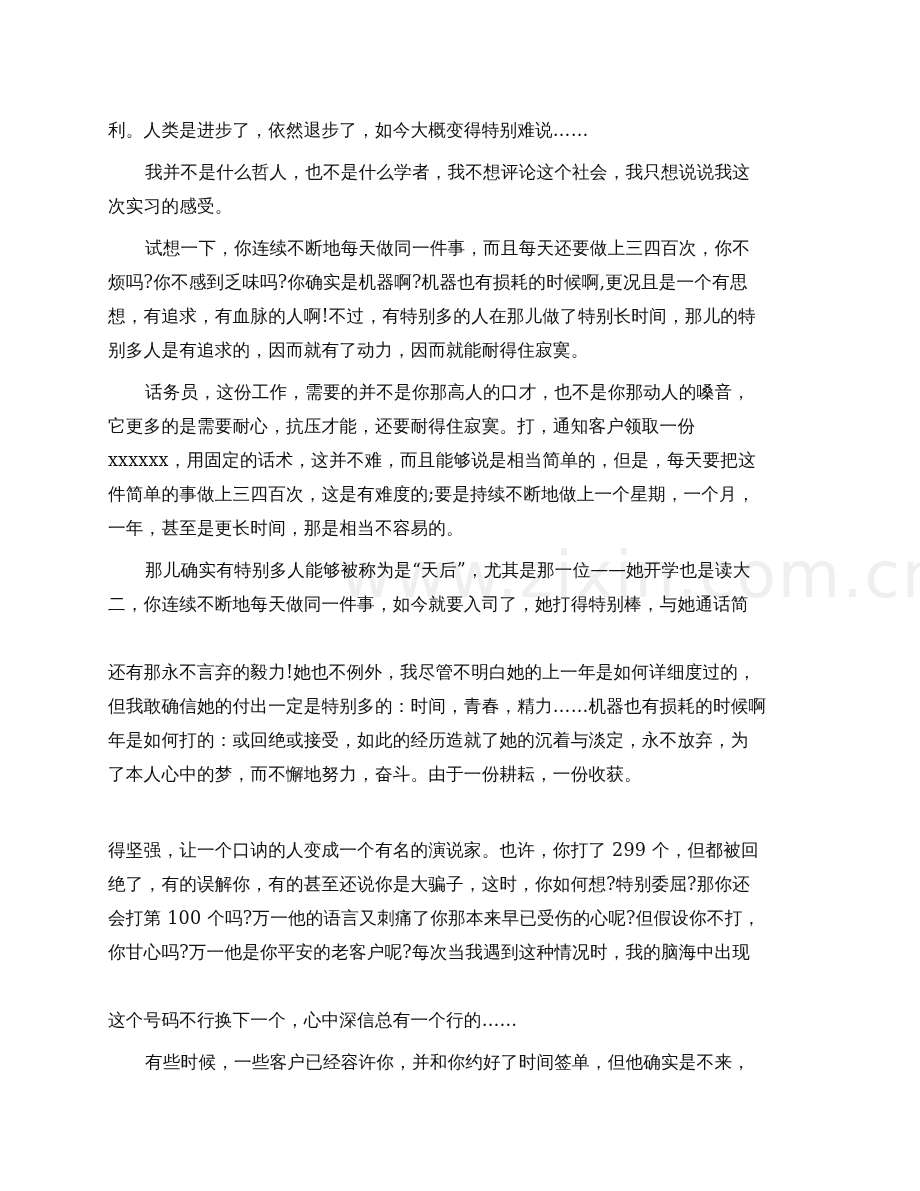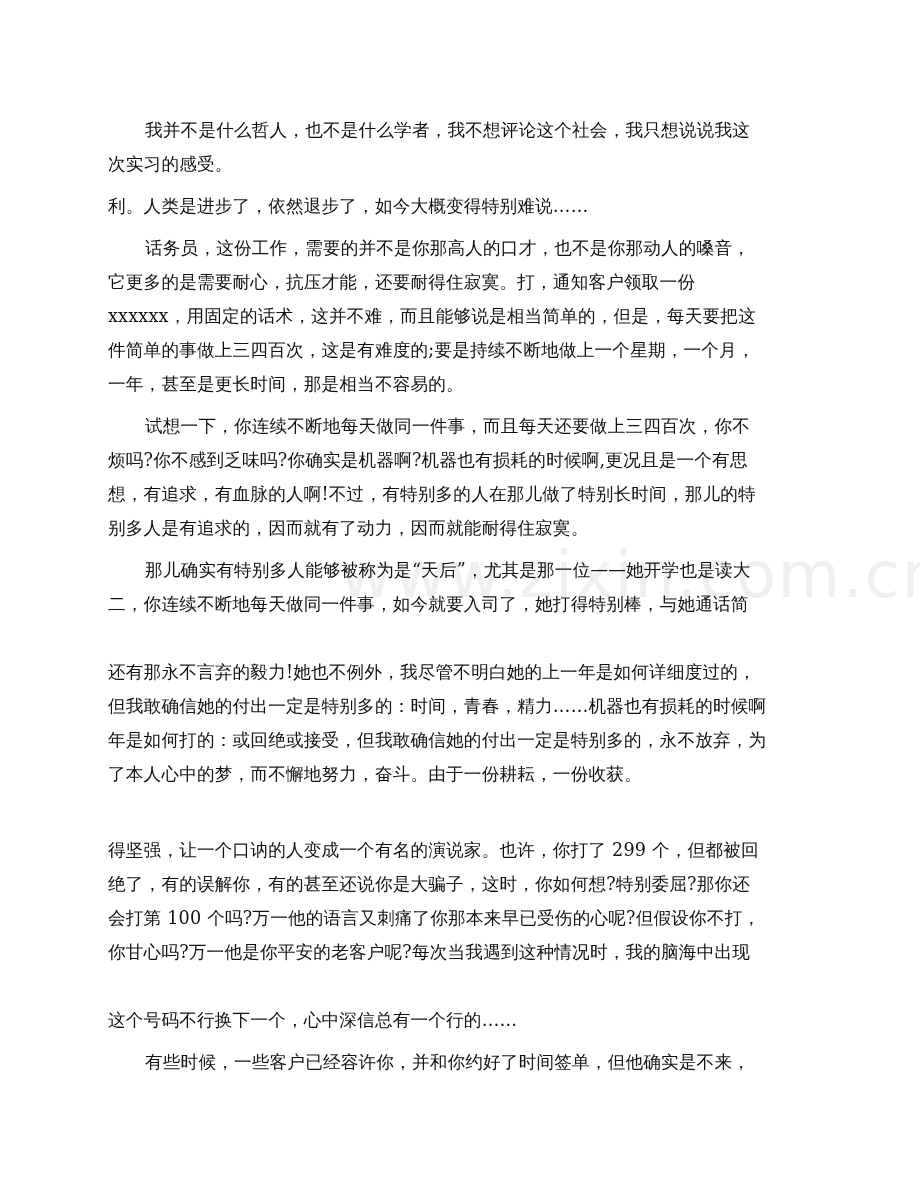--- a/index.html
+++ b/index.html
@@ -44,47 +44,47 @@
     pointer-events: none;
     white-space: nowrap;
   }
 </style>
 </head>
 <body>
 
 <div class="watermark">www.zixin.com.cn</div>
 
 <div class="page">
+  <div class="para">
+    <span>利。人类是进步了，依然退步了，如今大概变得特别难说……</span>
+  </div>
   <div class="para indent">
     <span>我并不是什么哲人，也不是什么学者，我不想评论这个社会，我只想说说我这</span><br>
     <span>次实习的感受。</span>
   </div>
-  <div class="para">
-    <span>利。人类是进步了，依然退步了，如今大概变得特别难说……</span>
+  <div class="para indent">
+    <span>试想一下，你连续不断地每天做同一件事，而且每天还要做上三四百次，你不</span><br>
+    <span>烦吗?你不感到乏味吗?你确实是机器啊?机器也有损耗的时候啊,更况且是一个有思</span><br>
+    <span>想，有追求，有血脉的人啊!不过，有特别多的人在那儿做了特别长时间，那儿的特</span><br>
+    <span>别多人是有追求的，因而就有了动力，因而就能耐得住寂寞。</span>
   </div>
   <div class="para indent">
     <span>话务员，这份工作，需要的并不是你那高人的口才，也不是你那动人的嗓音，</span><br>
     <span>它更多的是需要耐心，抗压才能，还要耐得住寂寞。打，通知客户领取一份</span><br>
     <span>xxxxxx，用固定的话术，这并不难，而且能够说是相当简单的，但是，每天要把这</span><br>
     <span>件简单的事做上三四百次，这是有难度的;要是持续不断地做上一个星期，一个月，</span><br>
     <span>一年，甚至是更长时间，那是相当不容易的。</span>
   </div>
   <div class="para indent">
-    <span>试想一下，你连续不断地每天做同一件事，而且每天还要做上三四百次，你不</span><br>
-    <span>烦吗?你不感到乏味吗?你确实是机器啊?机器也有损耗的时候啊,更况且是一个有思</span><br>
-    <span>想，有追求，有血脉的人啊!不过，有特别多的人在那儿做了特别长时间，那儿的特</span><br>
-    <span>别多人是有追求的，因而就有了动力，因而就能耐得住寂寞。</span>
-  </div>
-  <div class="para indent">
     <span>那儿确实有特别多人能够被称为是“天后”，尤其是那一位——她开学也是读大</span><br>
     <span>二，你连续不断地每天做同一件事，如今就要入司了，她打得特别棒，与她通话简</span><br>
     <br>
     <span>还有那永不言弃的毅力!她也不例外，我尽管不明白她的上一年是如何详细度过的，</span><br>
     <span>但我敢确信她的付出一定是特别多的：时间，青春，精力……机器也有损耗的时候啊</span><br>
-    <span>年是如何打的：或回绝或接受，但我敢确信她的付出一定是特别多的，永不放弃，为</span><br>
+    <span>年是如何打的：或回绝或接受，如此的经历造就了她的沉着与淡定，永不放弃，为</span><br>
     <span>了本人心中的梦，而不懈地努力，奋斗。由于一份耕耘，一份收获。</span>
   </div>
   <div class="para indent">
     <br>
     <span>得坚强，让一个口讷的人变成一个有名的演说家。也许，你打了 299 个，但都被回</span><br>
     <span>绝了，有的误解你，有的甚至还说你是大骗子，这时，你如何想?特别委屈?那你还</span><br>
     <span>会打第 100 个吗?万一他的语言又刺痛了你那本来早已受伤的心呢?但假设你不打，</span><br>
     <span>你甘心吗?万一他是你平安的老客户呢?每次当我遇到这种情况时，我的脑海中出现</span><br>
     <br>
     <span>这个号码不行换下一个，心中深信总有一个行的……</span>

